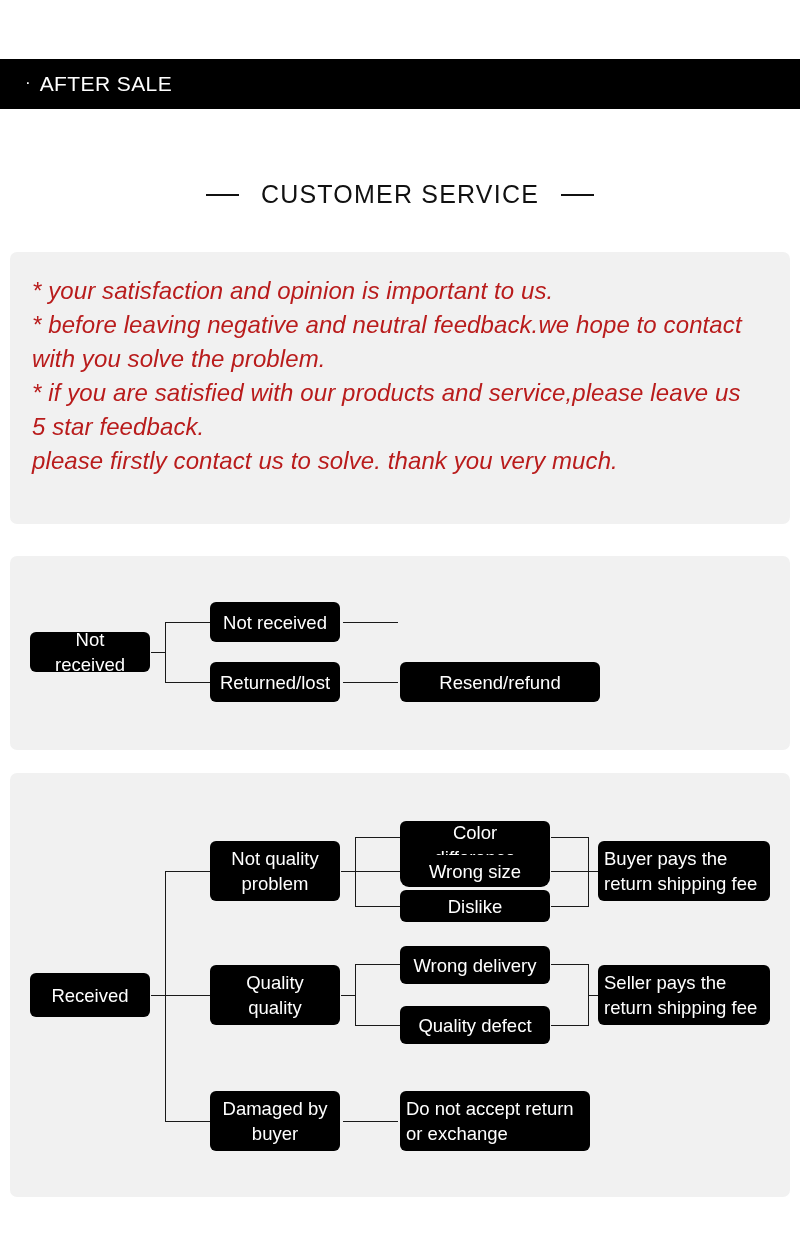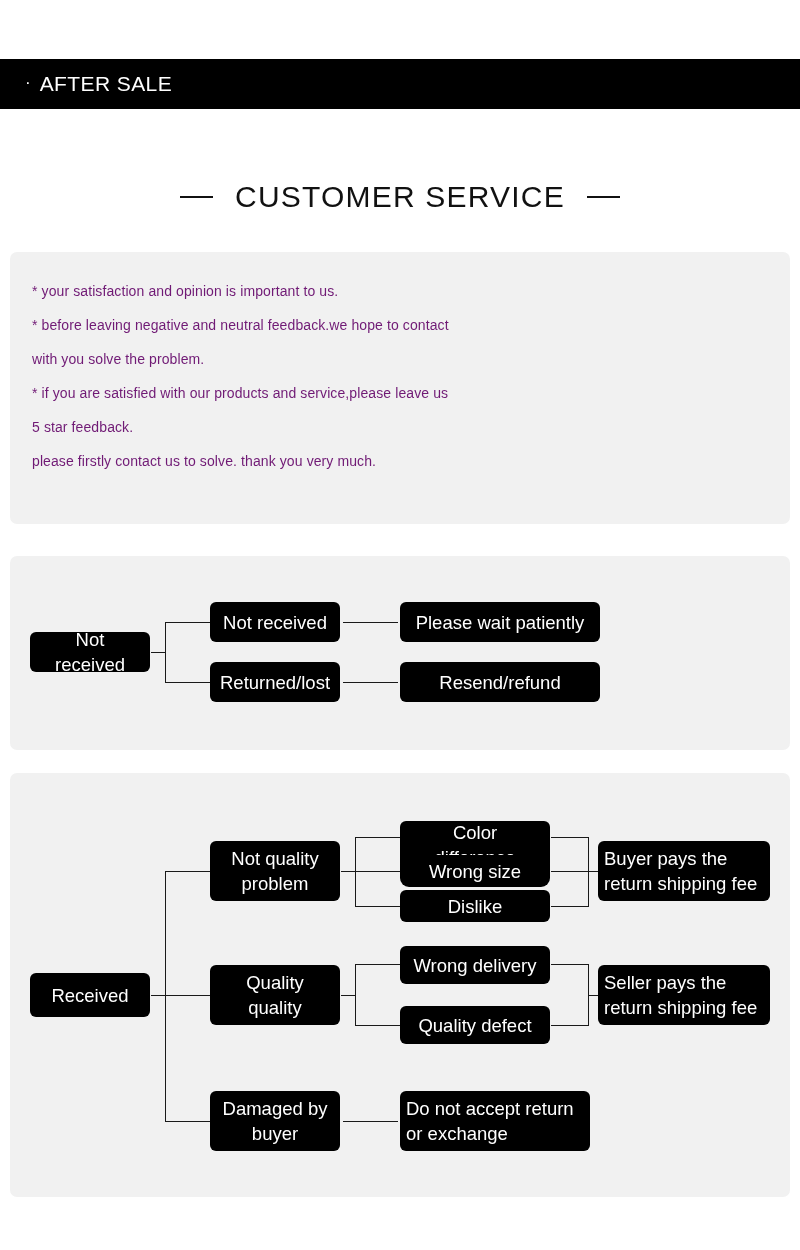--- a/index.html
+++ b/index.html
@@ -53,21 +53,21 @@
     align-items: center;
     justify-content: center;
     gap: 22px;
   }
   .title-rule {
     width: 33px;
     height: 2px;
     background: #111111;
   }
   .section-title {
-    font-size: 30px;
+    font-size: 25px;
     color: #111111;
     letter-spacing: 1.2px;
     font-weight: 400;
     white-space: nowrap;
   }
 
   
   .panel {
     position: absolute;
     left: 10px;
@@ -76,24 +76,25 @@
     border-radius: 7px;
   }
 
   
   #policy-panel {
     top: 252px;
     height: 272px;
     padding: 22px 22px 0 22px;
   }
   .policy-line {
-    font-size: 14px;
+    font-size: 24px;
     line-height: 34px;
-    color: #701a75;
+    color: #b91c1c;
     letter-spacing: 0.1px;
+    font-style: italic;
   }
 
   
   #flow-panel-1 { top: 556px; height: 194px; }
   #flow-panel-2 { top: 773px; height: 424px; }
 
   
   .fbox {
     position: absolute;
     background: #000000;
@@ -158,21 +159,20 @@
 
   <div class="hline" style="left:155px; top:66px; width:45px;"></div>
   <div class="hline" style="left:155px; top:126px; width:45px;"></div>
 
   <div class="fbox" style="left:200px; top:46px; width:130px; height:40px;">Not received</div>
   <div class="fbox" style="left:200px; top:106px; width:130px; height:40px;">Returned/lost</div>
 
   <div class="hline" style="left:333px; top:66px; width:55px;"></div>
   <div class="hline" style="left:333px; top:126px; width:55px;"></div>
 
-  <div class="fbox" style="left:390px; top:46px; width:200px; height:40px;">Please wait patiently</div>
   <div class="fbox" style="left:390px; top:106px; width:200px; height:40px;">Resend/refund</div>
 </div>
 
 <div class="panel" id="flow-panel-2">
 
   <div class="fbox" style="left:20px; top:200px; width:120px; height:44px;">Received</div>
 
   <div class="hline" style="left:141px; top:222px; width:14px;"></div>
 
   <div class="vline" style="left:155px; top:98px; height:250px;"></div>

